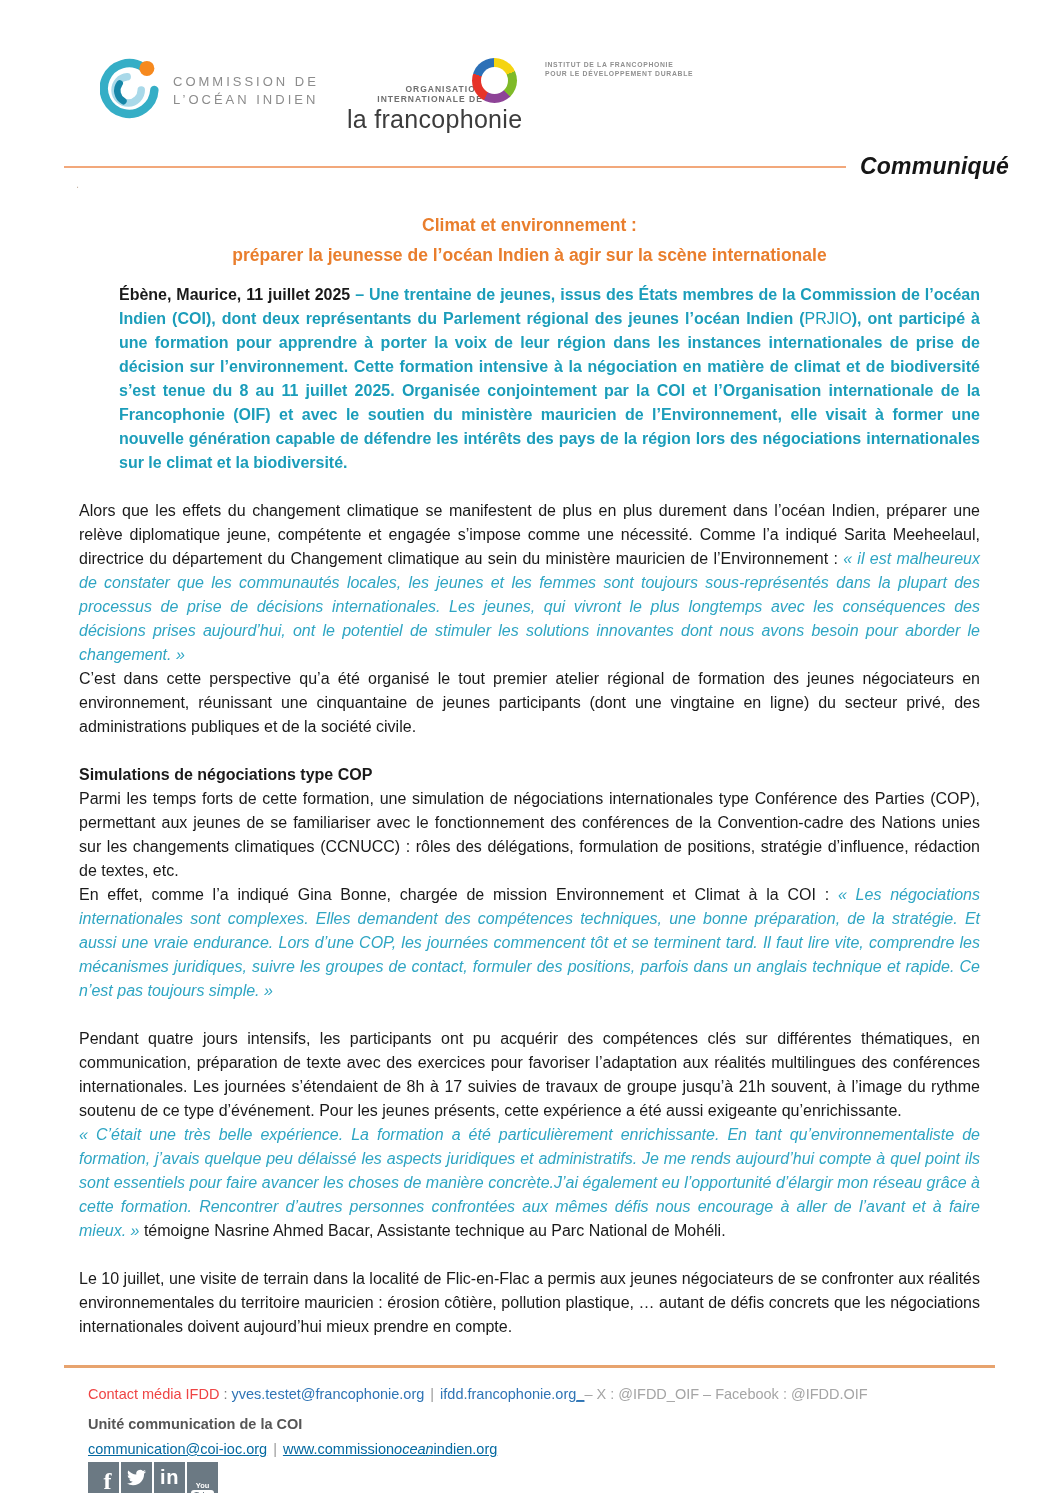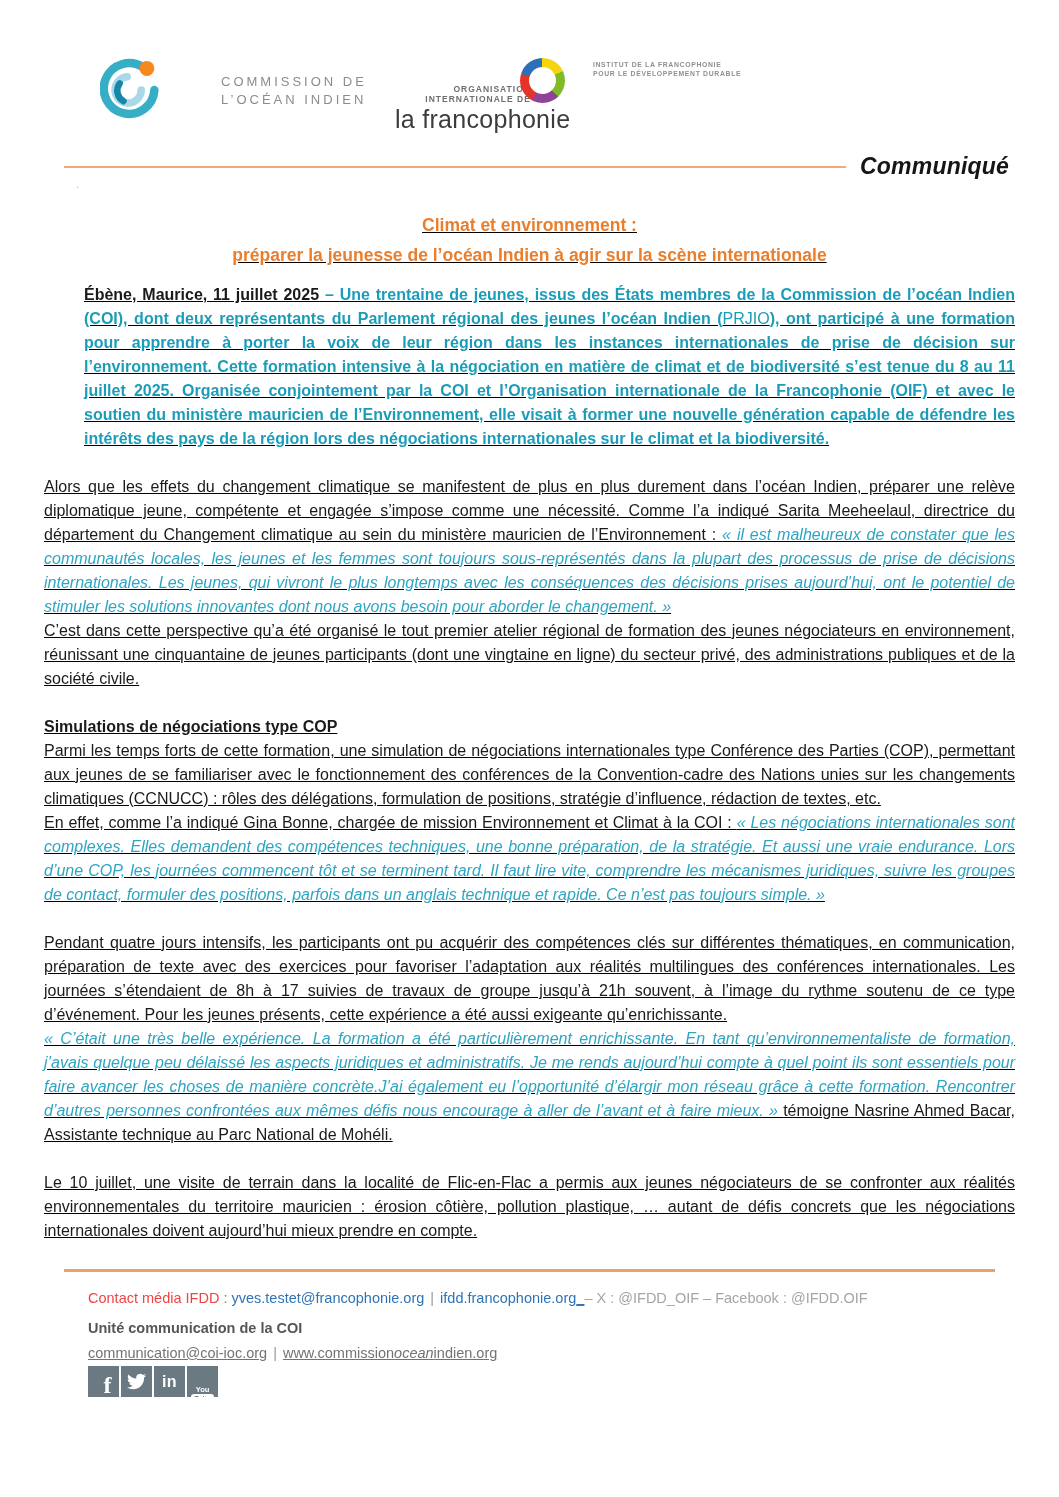--- a/index.html
+++ b/index.html
@@ -2,21 +2,21 @@
 <html lang="fr"><head>
 <meta charset="utf-8">
 <style>
   * { box-sizing: border-box; }
   html,body { margin:0; padding:0; background:#e9e9e9; }
   body { font-family:"Liberation Sans", sans-serif; }
   .page { position:relative; width:1059px; height:1497px; margin:0 auto; background:#ffffff; overflow:hidden; }
 
   
   .logos { display:flex; align-items:flex-start; margin:58px 0 0 100px; }
-  .logo-coi { display:flex; align-items:center;gap:48px; }
+  .logo-coi { display:flex; align-items:center; }
   .coi-text { margin-left:13px; font-size:13px; letter-spacing:3px; color:#8C8C8C; line-height:18px; white-space:nowrap; }
 
   .logo-oif { position:relative; width:168px; height:82px; margin-left:28px; padding-top:26px; }
   .oif-small { text-align:right; padding-right:32px; font-size:8.5px; font-weight:700; letter-spacing:1px; color:#6E6E6E; line-height:10px; white-space:nowrap; }
   .oif-name { font-size:25px; color:#3C3C3C; margin-top:1px; letter-spacing:0.3px; white-space:nowrap; }
   .oif-ring { position:absolute; top:0; right:-2px; width:45px; height:45px; border-radius:50%;
     background:conic-gradient(#F5D410 0 18%, #7FBA28 18% 38%, #8E4397 38% 58%, #E63329 58% 80%, #2C70B7 80% 100%); }
   .oif-ring::after { content:""; position:absolute; inset:9px; border-radius:50%; background:#fff; }
 
   .logo-ifdd { position:relative; margin-left:30px; padding-top:2px; }
@@ -25,21 +25,21 @@
   .ring-green { width:17px; height:17px; border:4px solid #7FBA28; left:18px; top:4px; }
   .ring-blue  { width:20px; height:20px; border:4px solid #2C70B7; left:48px; top:20px; }
   .ring-red   { width:20px; height:20px; border:4px solid #E63329; left:80px; top:16px; }
   .ifdd-sub { font-size:6.8px; font-weight:700; color:#8F8F8F; letter-spacing:0.7px; line-height:9px; white-space:nowrap; }
 
   .rule-row { display:flex; align-items:center; margin:13px 50px 0 64px; }
   .rule { flex:1; height:2px; background:#F2A87B; margin-right:14px; }
   .communique { font-size:23px; font-weight:700; font-style:italic; color:#161616; letter-spacing:0.2px; }
 
   
-  .content { padding:0 44px;text-decoration:underline; }
+  .content { padding:0 79px; }
   .stray-dot { position:absolute; left:76px; top:178px; font-size:11px; color:#C8B6A6; }
   .titles { margin-top:30px; text-align:center; }
   .title-line { color:#E97E2D; font-weight:700; font-size:17.5px; line-height:30px; }
   .para { font-size:16px; line-height:24px; text-align:justify; color:#1A1A1A; margin:0; }
   .gap { height:24px; }
   .intro { margin-top:13px; font-weight:700;margin-left:40px; }
   .teal { color:#1B9DBA; font-weight:700; }
   .prjio { font-weight:400; }
   .quote { color:#2EA5C3; font-style:italic; font-weight:400; }
   .sect-head { font-size:16px; font-weight:700; color:#1A1A1A; line-height:24px; margin:0; text-align:left; }
@@ -48,26 +48,26 @@
   .foot-rule { height:3px; background:#E7A36E; margin:26px 64px 0 64px; }
   .footer-block { margin:18px 64px 0 88px; }
   .foot-line1 { font-size:14.5px; color:#7C7C7C; }
   .f-bold { font-weight:400; color:#ef4444; }
   .f-link { color:#2E74B5; text-decoration:none; }
   .f-underscore { color:#2E74B5; text-decoration:underline; }
   .f-gray { color:#A5A5A5; }
   .f-pipe { color:#9A9A9A; padding:0 6px; }
   .foot-line2 { margin-top:14px; font-size:14.5px; font-weight:700; color:#565656; }
   .foot-line3 { margin-top:9px; font-size:14.5px; }
-  .g-link { color:#737373; text-decoration:underline; }
+  .g-link { color:#0369a1; text-decoration:underline; }
   .g-italic { font-style:italic; }
   .social-row { display:flex; margin-top:5px; }
   .icon-sq { width:31px; height:31px; background:#6B7983; margin-right:2px; display:flex; align-items:center; justify-content:center; cursor:pointer; overflow:hidden; }
   .fb-glyph { font-family:"Liberation Serif", serif; font-weight:700; font-size:24px; color:#fff; margin-top:8px; margin-left:8px; }
-  .in-glyph { font-weight:700; font-size:16px; color:#fff; letter-spacing:0.5px; }
+  .in-glyph { font-weight:700; font-size:20px; color:#fff; letter-spacing:0.5px; }
   .yt-wrap { display:flex; flex-direction:column; align-items:center; line-height:1; }
   .yt-top { color:#fff; font-weight:700; font-size:7.5px;margin-top:26px; }
   .yt-box { margin-top:1px; background:#fff; color:#6B7983; font-weight:700; font-size:7px; padding:1px 3px; border-radius:3px; }
 </style>
 </head>
 <body>
 
 <div class="page">
 
   <header>

